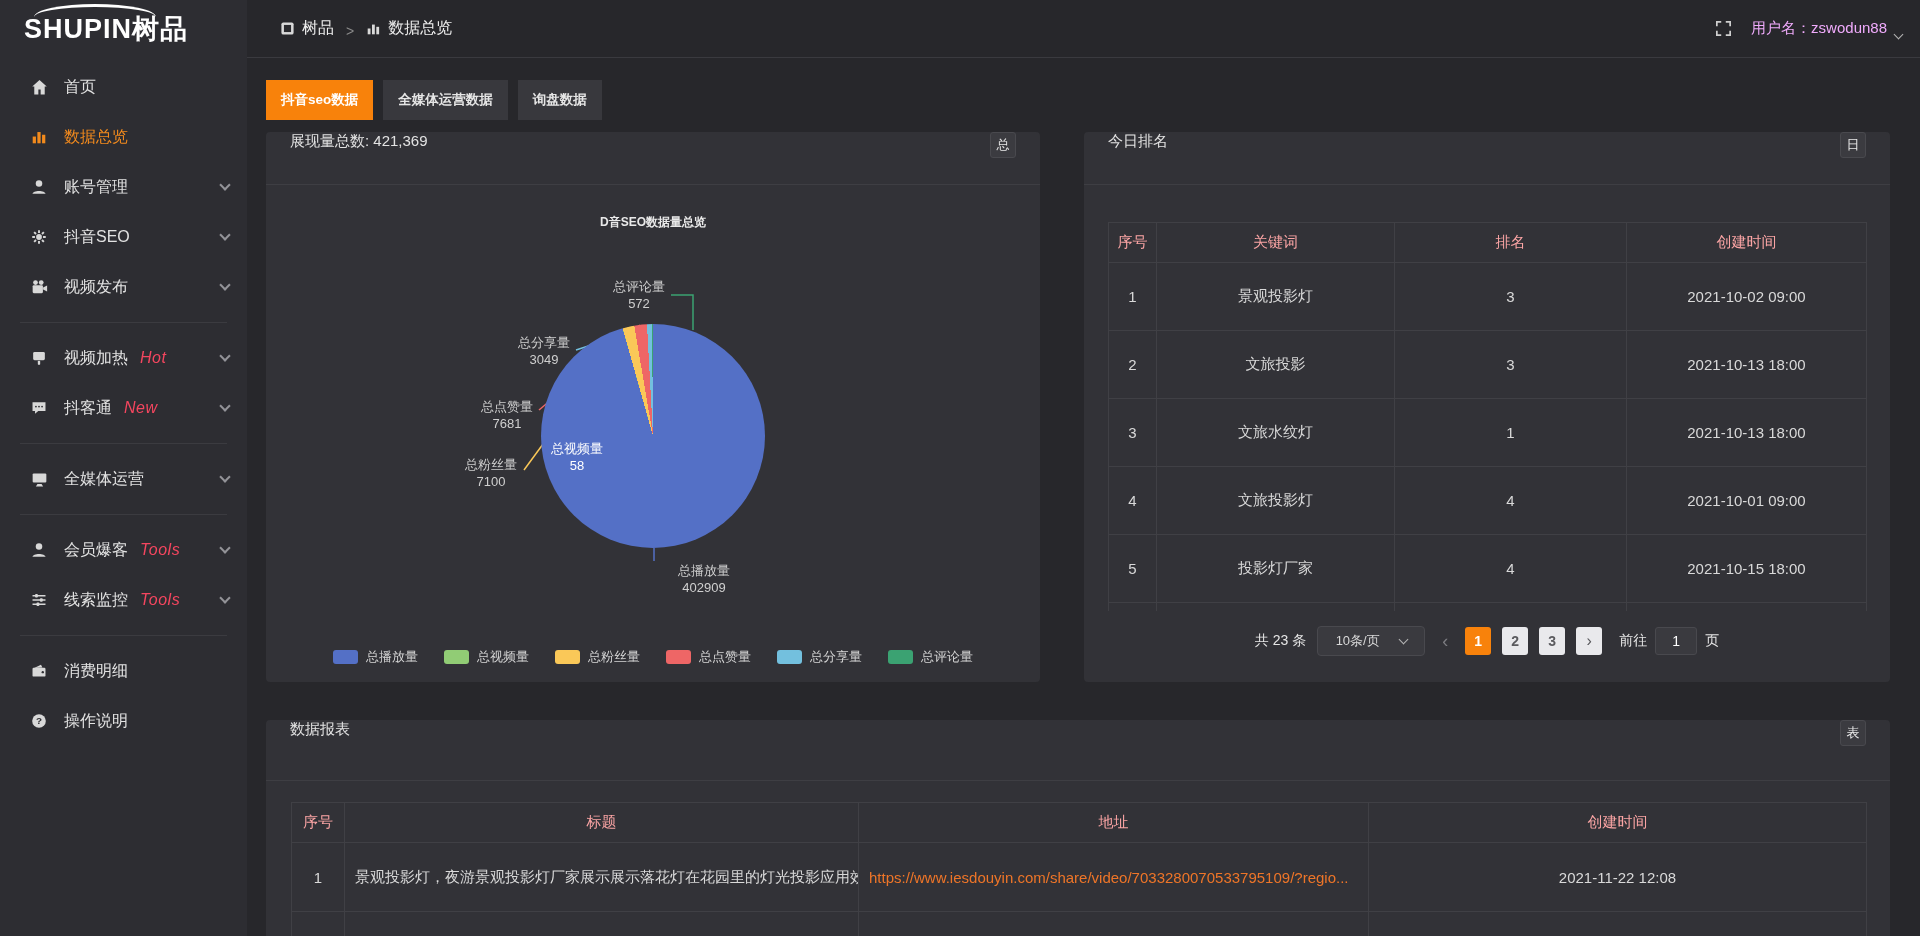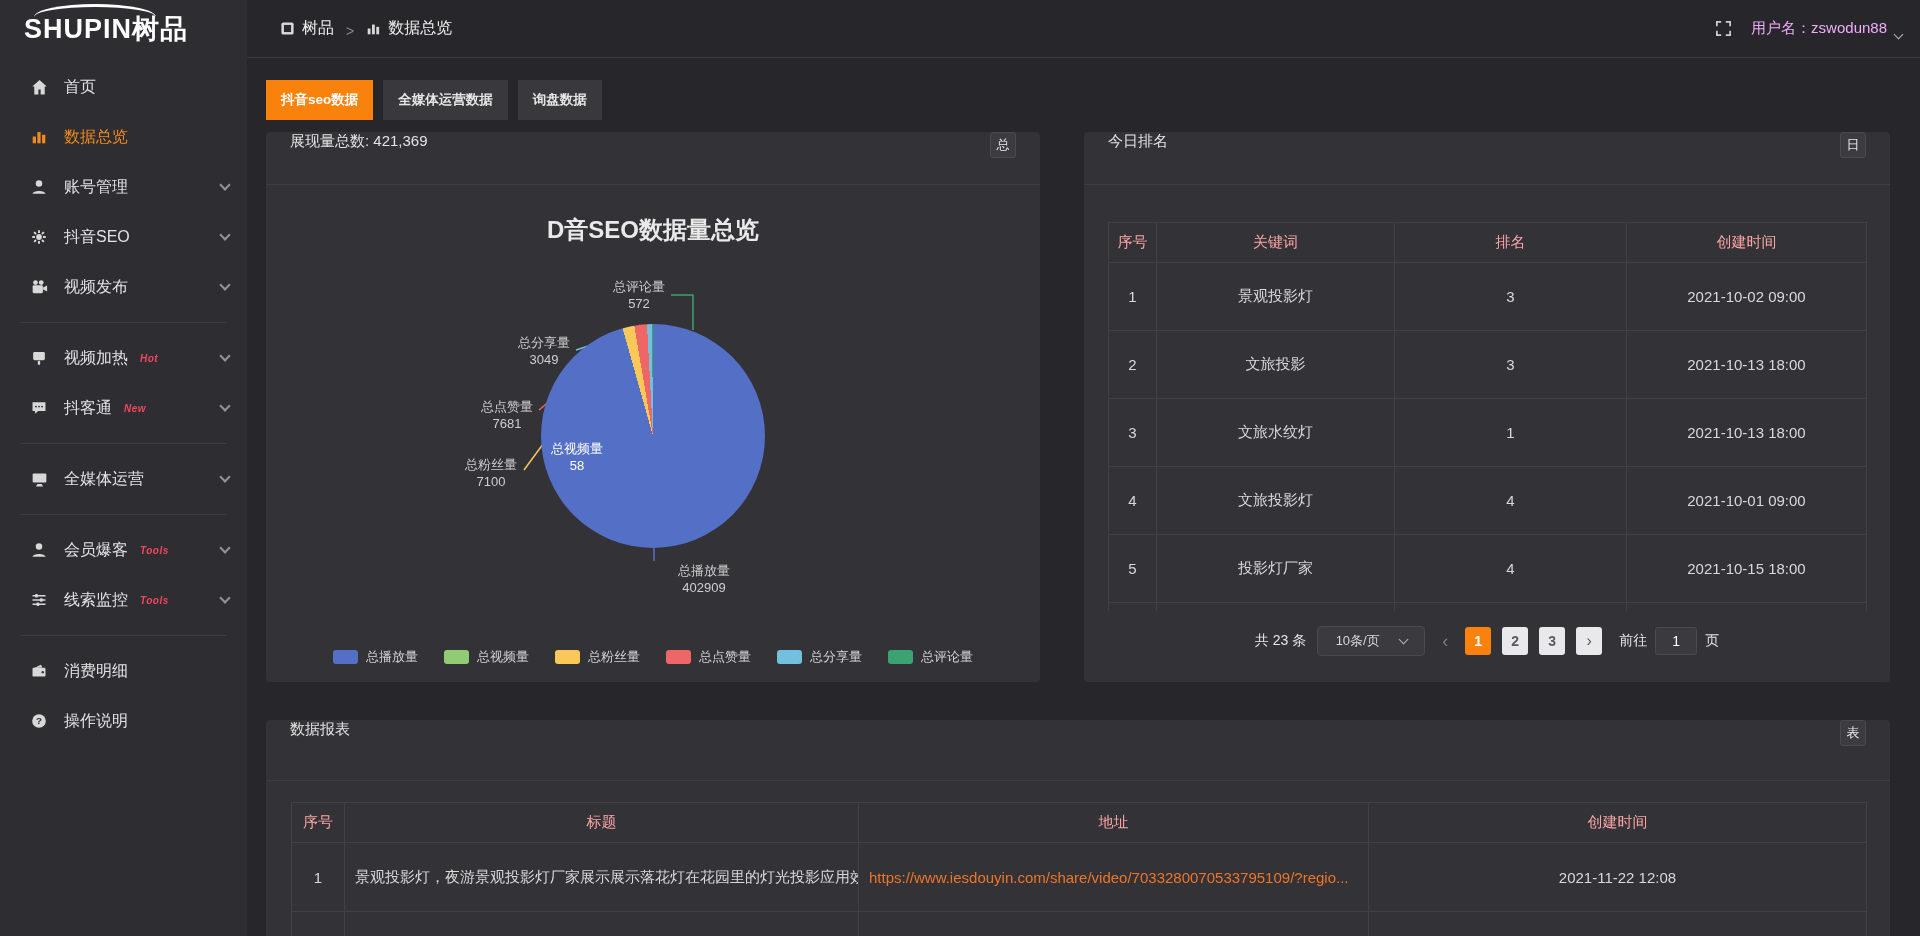--- a/index.html
+++ b/index.html
@@ -12,21 +12,21 @@
   .sidebar{position:absolute;left:0;top:0;width:247px;height:936px;background:#2d2d32}
   .logo{height:58px;display:flex;align-items:center;padding-left:24px;position:relative}
   .logo-arc{position:absolute;left:34px;top:4px;width:122px;height:13px;border-top:3px solid #fff;
             border-radius:50% 50% 0 0 / 100% 100% 0 0}
   .logo-text{font-size:27px;font-weight:bold;color:#fff;letter-spacing:1px;white-space:nowrap}
   .menu{padding-top:4px}
   .mi{height:50px;display:flex;align-items:center;padding:0 18px 0 28px;font-size:16px;color:#e2e2e2;cursor:pointer}
   .mi .ic{width:22px;margin-right:14px;display:flex;align-items:center;justify-content:center;color:#d8d8d8}
   .mi.active{color:#f28a1d}
   .mi.active .ic{color:#f28a1d}
-  .badge{font-style:italic;font-weight:bold;font-size:10px;margin-left:12px;letter-spacing:.5px}
+  .badge{font-style:italic;font-weight:normal;font-size:16px;margin-left:12px;letter-spacing:.5px}
   .badge.red{color:#f4465f}
   .badge.gold{color:#eeb13a}
   .chev{margin-left:auto;width:8px;height:8px;border-right:2px solid #939398;border-bottom:2px solid #939398;
         transform:rotate(45deg);margin-top:-4px}
   .sep{border-top:1px solid #3b3b40;margin:10px 20px}
 
   
   .topbar{position:absolute;left:247px;top:0;right:0;height:58px;border-bottom:1px solid #3a3a3f;
           display:flex;align-items:center;padding:0 18px 0 33px}
   .crumb{display:flex;align-items:flex-end;font-size:16px;color:#ededed}
@@ -51,21 +51,21 @@
   #p-rank{left:1084px;top:132px;width:806px;height:550px}
   #p-report{left:266px;top:720px;width:1624px;height:216px;border-radius:4px 4px 0 0;overflow:hidden}
   .phead{position:absolute;top:0;left:0;width:100%;height:53px;border-bottom:1px solid #3e3e43;
          display:flex;align-items:flex-start;justify-content:space-between;padding:0 24px}
   #p-report .phead{height:61px}
   .ptitle{font-size:15px;color:#e3e3e3}
   .cbtn{width:26px;height:26px;background:#3b3b40;border:1px solid #49494e;border-radius:3px;color:#e8e8e8;
         font-size:13px;display:flex;align-items:center;justify-content:center;cursor:pointer}
 
   
-  .ctitle{position:absolute;top:82px;left:0;width:100%;text-align:center;font-size:24px;font-weight:bold;color:#e9e9e9}
+  .ctitle{position:absolute;top:82px;left:0;width:100%;text-align:center;font-size:12px;font-weight:bold;color:#e9e9e9}
   #pie{position:absolute;left:275px;top:192px;width:224px;height:224px;border-radius:50%}
   .llines{position:absolute;left:0;top:0}
   .plabel{position:absolute;font-size:13px;color:#cfcfcf;text-align:center;line-height:17px}
   #lb-comment{left:330px;top:146px;width:86px}
   #lb-share{left:235px;top:202px;width:86px}
   #lb-like{left:198px;top:266px;width:86px}
   #lb-fans{left:182px;top:324px;width:86px}
   #lb-video{left:268px;top:308px;width:86px;color:#fff}
   #lb-play{left:390px;top:430px;width:96px}
   .legend{position:absolute;left:0;right:0;bottom:16px;display:flex;justify-content:center;align-items:center;gap:26px}

